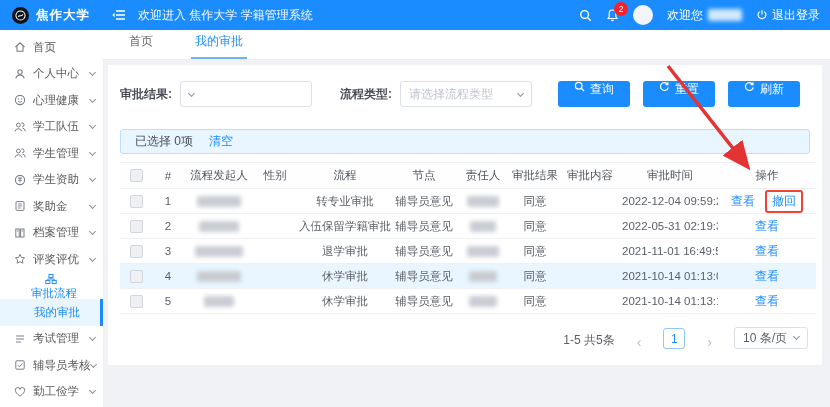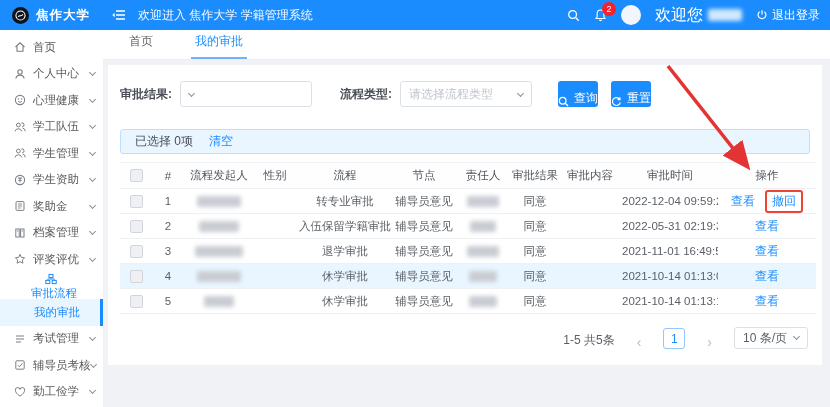--- a/index.html
+++ b/index.html
@@ -10,21 +10,21 @@
   .topbar { height:30px; background:#1b8cfe; display:flex; align-items:center; color:#fff; padding:0 10px 0 12px; }
   .logo-circle { width:17px; height:17px; border-radius:50%; background:#10131c; display:flex; align-items:center; justify-content:center; margin-right:7px; flex:0 0 auto; }
   .logo-circle svg { display:block; }
   .brand { font-size:12.5px; font-weight:bold; letter-spacing:1px; }
   .collapse-btn { margin-left:22px; display:flex; align-items:center; cursor:pointer; }
   .welcome-txt { font-size:12px; margin-left:12px; opacity:.97; }
   .top-right { margin-left:auto; display:flex; align-items:center; gap:14px; }
   .icon-btn { position:relative; display:flex; align-items:center; cursor:pointer; }
   .badge { position:absolute; top:-6px; left:8px; min-width:14px; height:14px; border-radius:8px; background:#f5222d; color:#fff; font-size:9px; display:flex; align-items:center; justify-content:center; padding:0 3px; }
   .avatar { width:20px; height:20px; border-radius:50%; background:#f2f6fa; }
-  .greet { font-size:16px; display:flex; align-items:center; gap:5px; }
+  .greet { font-size:12px; display:flex; align-items:center; gap:5px; }
   .logout { display:flex; align-items:center; gap:4px; font-size:12px; cursor:pointer; }
 
   
   .redacted { display:inline-block; height:11px; border-radius:2px; background:#c9cdd3; filter:blur(2px); vertical-align:middle; }
   .redacted.on-blue { background:rgba(255,255,255,.8); height:12px; }
 
   
   .body { display:flex; height:377px; }
   .sidebar { width:103px; background:#fff; height:100%; padding-top:4px; flex:0 0 auto; box-shadow:1px 0 0 #eef0f3; }
   .side-item { height:26.5px; display:flex; align-items:center; padding:0 8px 0 13px; font-size:11.5px; color:#595959; cursor:pointer; position:relative; }
@@ -44,21 +44,21 @@
   .tab.active { color:#1b8cfe; border-bottom:2px solid #6db4fd; padding-bottom:7px; }
 
   .card { background:#fff; margin:5px 8px 0 5px; padding:8px 12px 16px; flex:0 0 auto; }
 
   
   .filter-row { display:flex; align-items:center; margin-top:8px; }
   .f-label { font-size:12px; color:#4a4f57; font-weight:bold; margin-right:8px; }
   .select { width:132px; height:26px; border:1px solid #dcdfe6; border-radius:3px; display:flex; align-items:center; justify-content:space-between; padding:0 8px; cursor:pointer; background:#fff; }
   .select .ph { font-size:12px; color:#bfc4cc; }
   .gap28 { width:28px; }
-  .btn { height:26px; border-radius:3px; border:none; display:inline-flex; align-items:flex-end; gap:5px; font-size:12px; padding:0 0; cursor:pointer; }
+  .btn { height:26px; border-radius:3px; border:none; display:inline-flex; align-items:flex-start; gap:5px; font-size:12px; padding:0 16px; cursor:pointer; }
   .btn.blue { background:#1b8cfe; color:#fff; }
   .btn.plain { background:#fff; color:#5a5f66; border:1px solid #dcdfe6; }
   .btn-row { display:flex; align-items:center; gap:11px; margin-top:11px; }
   .filter-row .btn { margin-left:13px; }
   .filter-row .btn:first-of-type { margin-left:26px; }
 
   
   .sel-bar { margin-top:11px; height:25px; background:#e9f5ff; border:1px solid #bcdfff; border-radius:3px; display:flex; align-items:center; padding:0 14px; font-size:12px; color:#4a4f57; gap:16px; }
   .link { color:#1b8cfe; cursor:pointer; text-decoration:none; font-size:12px; }
 
@@ -296,20 +296,26 @@
                 <path d="M9.2 9.2 L12.8 12.8" stroke="#fff" stroke-width="1.6"></path>
               </svg>
             <span>查询</span>
           </button>
           <button class="btn blue">
             <svg width="11" height="11" viewBox="0 0 14 14">
                 <path d="M11.8 8 A 5 5 0 1 1 11 4.2 M11.4 1.6 L11.4 4.6 L8.4 4.6" fill="none" stroke="#fff" stroke-width="1.5"></path>
               </svg>
             <span>重置</span>
           </button>
+          <button class="btn blue">
+            <svg width="11" height="11" viewBox="0 0 14 14">
+                <path d="M11.8 8 A 5 5 0 1 1 11 4.2 M11.4 1.6 L11.4 4.6 L8.4 4.6" fill="none" stroke="#fff" stroke-width="1.5"></path>
+              </svg>
+            <span>刷新</span>
+          </button>
         </div>
 
         <div class="btn-row">
         </div>
 
         <div class="sel-bar">
           <span>已选择 0项</span>
           <a class="link">清空</a>
         </div>
 

